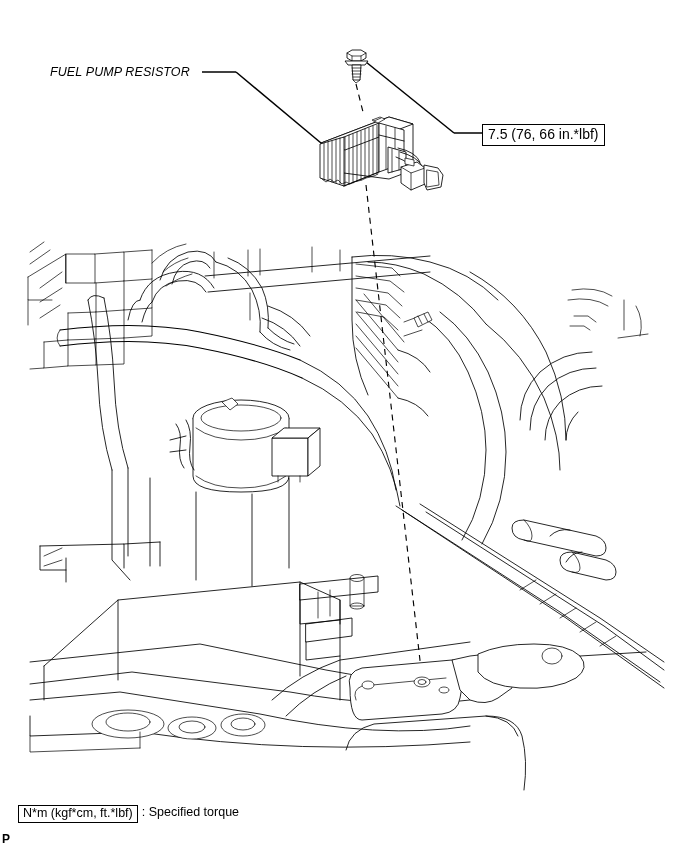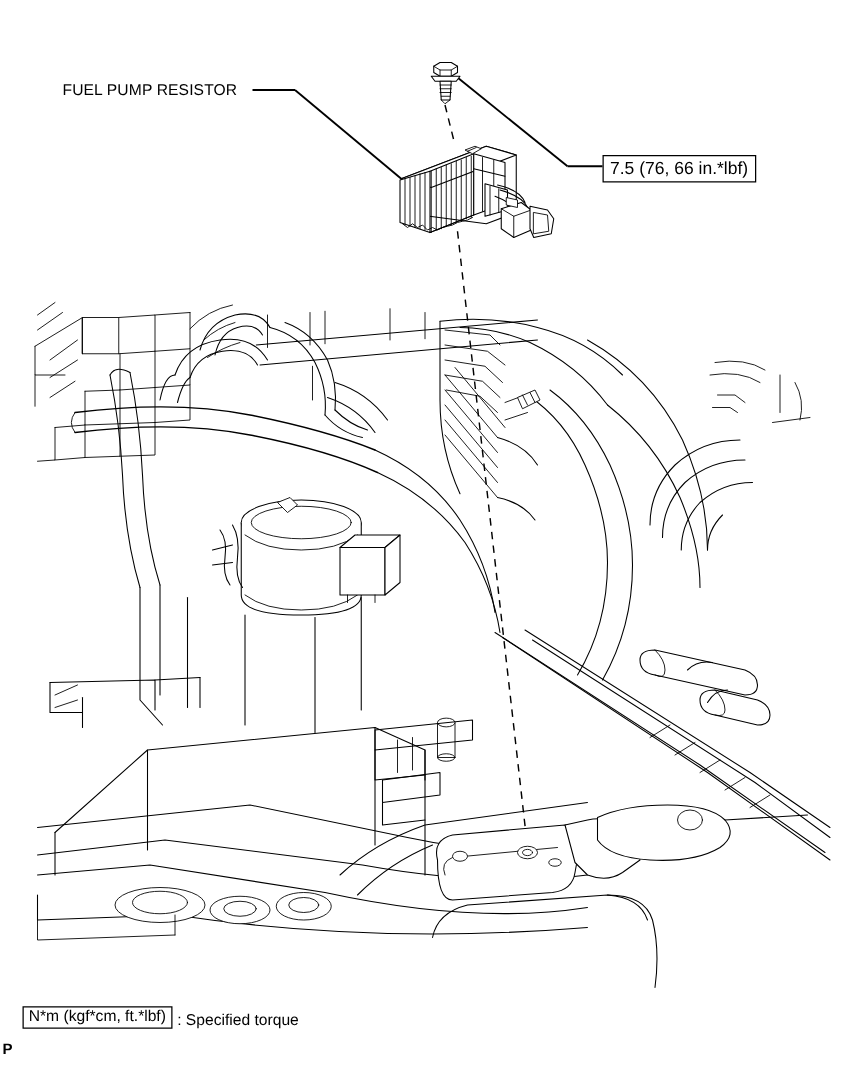--- a/index.html
+++ b/index.html
@@ -25,20 +25,21 @@
     top: 0;
     width: 690px;
     height: 854px;
   }
   .callout-label {
     position: absolute;
     font-size: 12.5px;
     letter-spacing: 0.1px;
     white-space: nowrap;
     line-height: 1;
+    font-style: italic;
   }
   #part-label {
     left: 50px;
     top: 66px;
   }
   .torque-box {
     position: absolute;
     left: 482px;
     top: 124px;
     border: 1.4px solid #000;
@@ -46,21 +47,21 @@
     font-size: 14px;
     white-space: nowrap;
     background: #fff;
     line-height: 1.05;
   }
   #footer-note {
     position: absolute;
     left: 18px;
     top: 805px;
     display: flex;
-    align-items: flex-end;
+    align-items: flex-start;
     font-size: 12.5px;
     white-space: nowrap;
   }
   #footer-note .unit-box {
     border: 1.3px solid #000;
     padding: 1px 4px 2px 4px;
     background: #fff;
     line-height: 1.05;
   }
   #footer-note .note-text {

